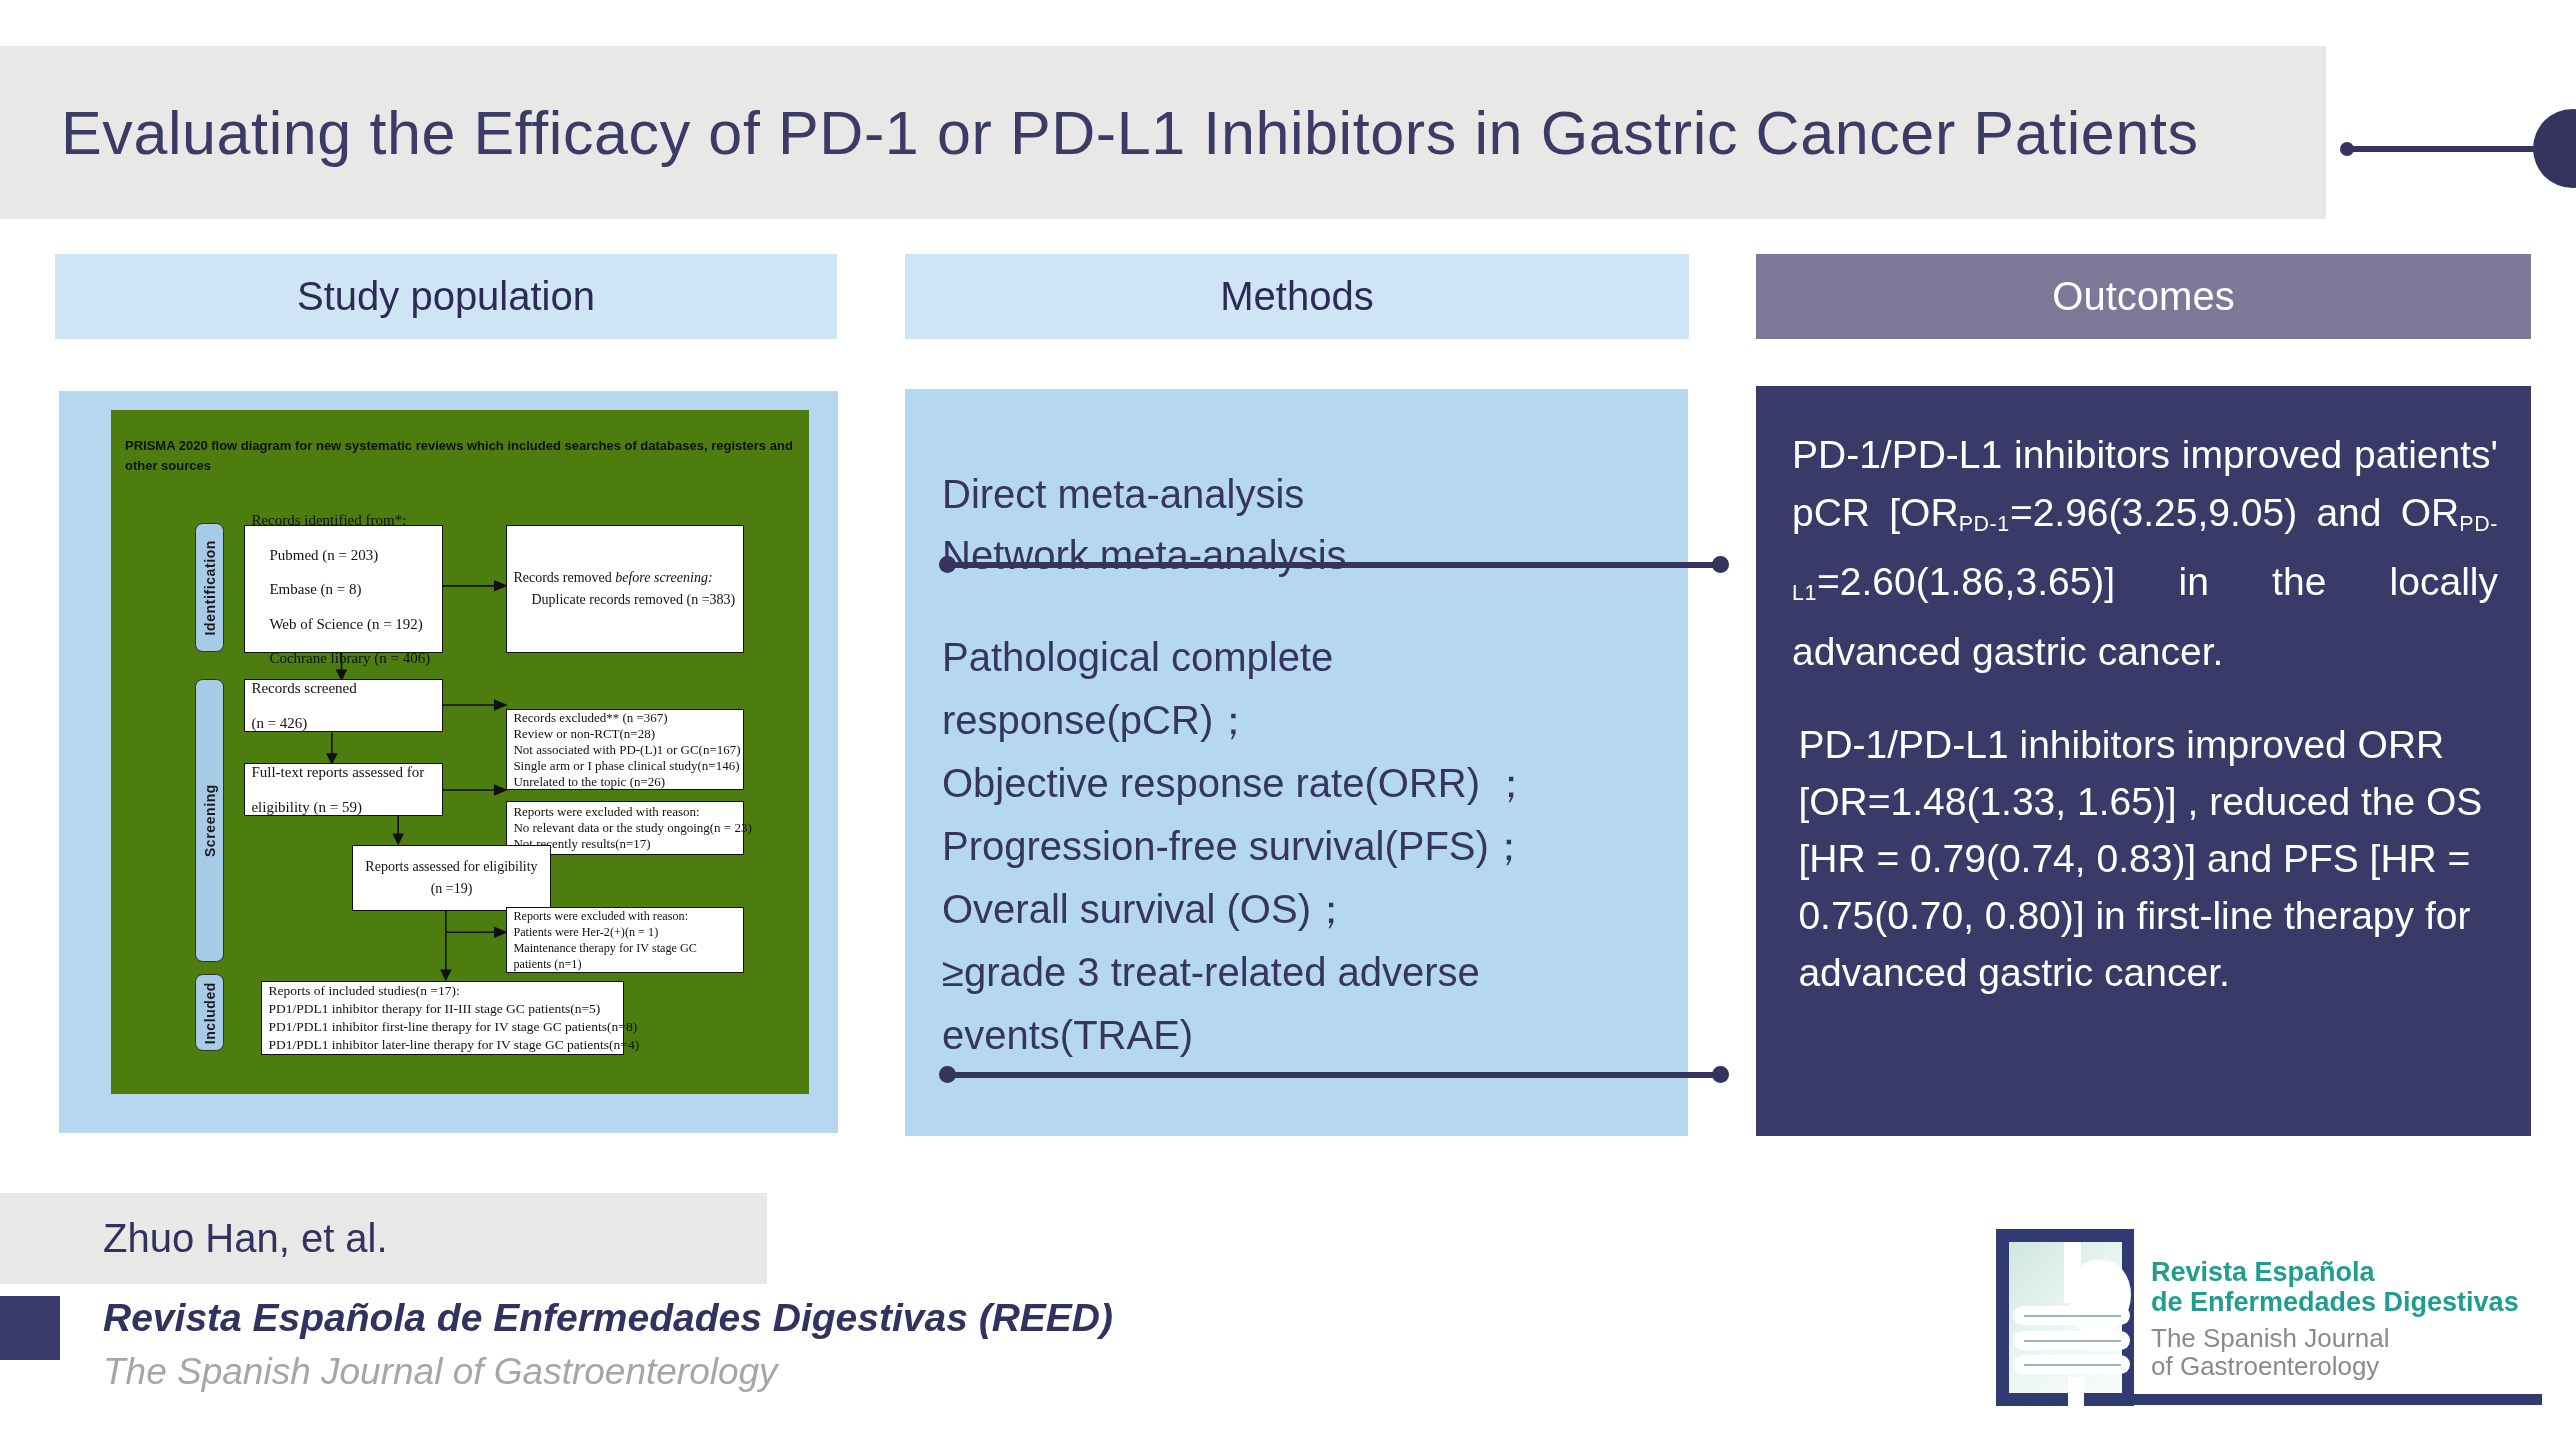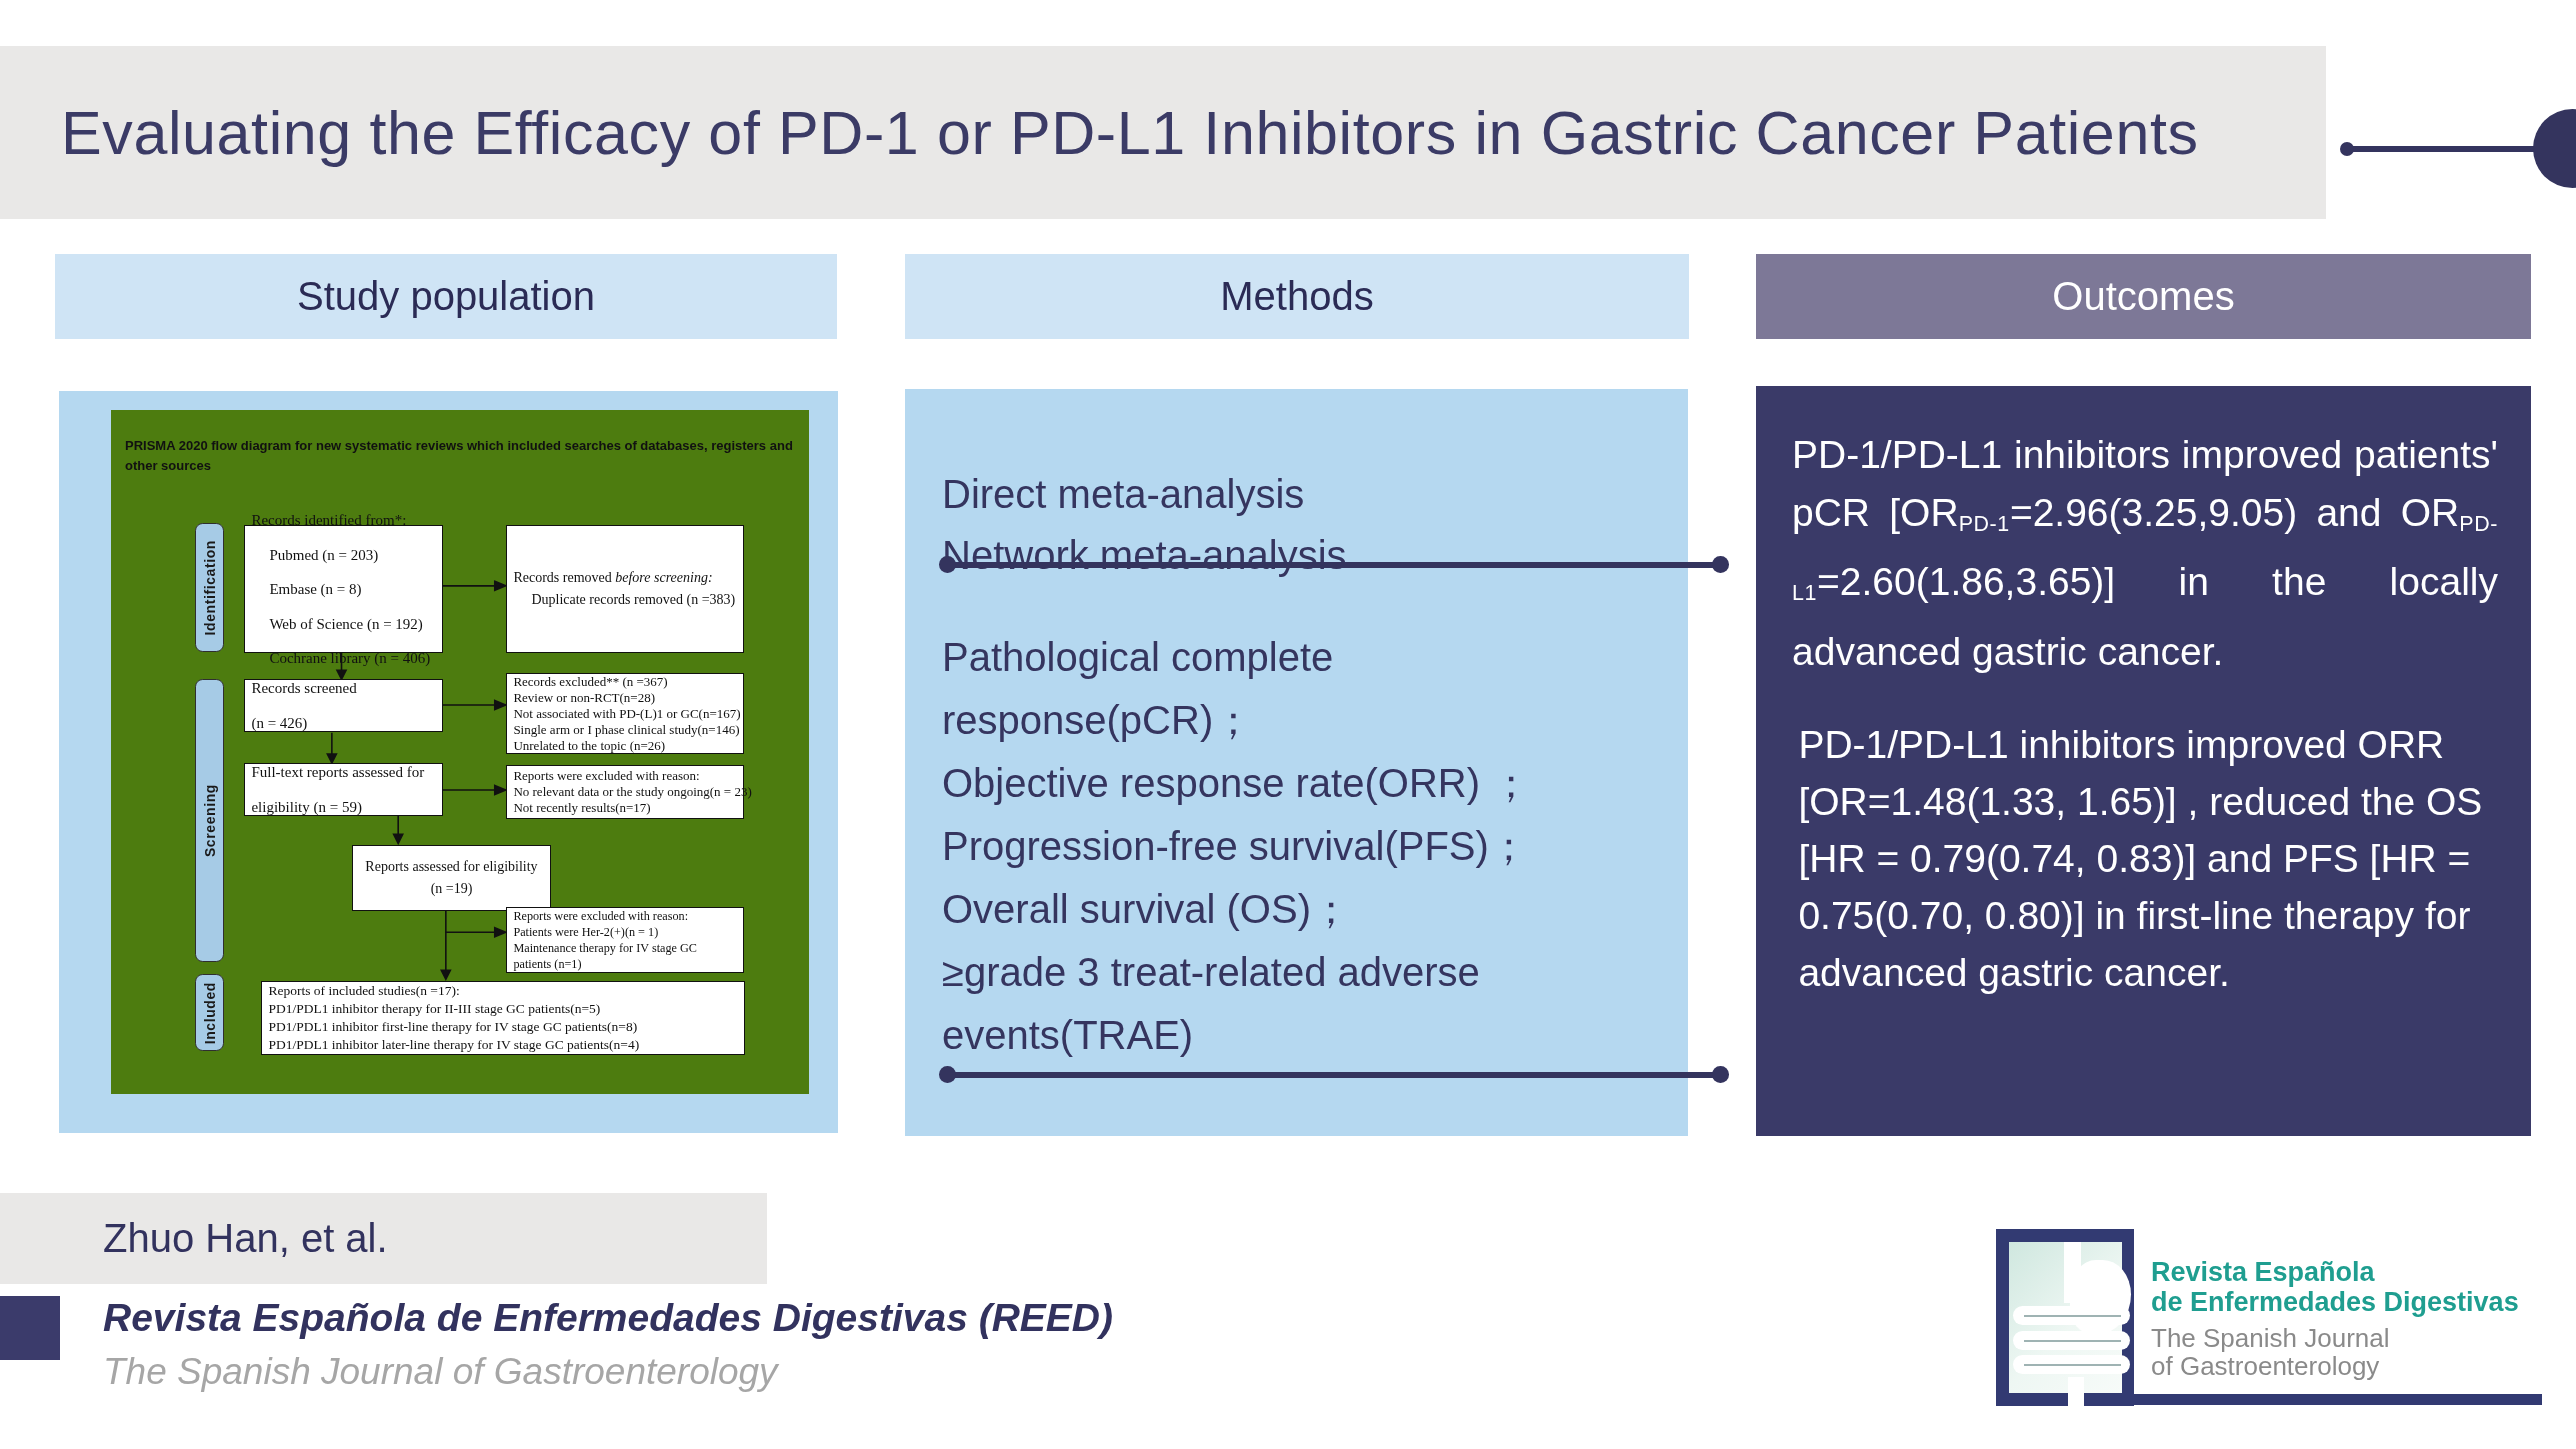--- a/index.html
+++ b/index.html
@@ -25,21 +25,21 @@
   .stage-label{writing-mode:vertical-rl;transform:rotate(180deg);font-weight:bold;font-size:14px;
                letter-spacing:0.6px;color:#1a1a1a;}
   .pbox{background:#fff;border:1.9px solid #111;box-sizing:border-box;font-family:"Liberation Serif",serif;
         color:#111;display:flex;flex-direction:column;justify-content:center;padding:2.6px 6.4px;}
   .pbox.thin{border-width:1.3px;}
   .pbox .line{white-space:nowrap;}
   .pbox .indent{padding-left:18px;}
   .pbox.center{align-items:center;text-align:center;}
   .f23{font-size:15px;line-height:22.5px;gap:12px;}
   .f22{font-size:14px;line-height:22px;}
-  .f20{font-size:13px;line-height:16px;}
+  .f20{font-size:13px;line-height:16px;margin-top:36px;}
   .f19{font-size:12.2px;line-height:16px;}
   .f21{font-size:13.5px;line-height:18px;}
   .arrow-svg{left:0;top:0;width:698px;height:684px;}
   
   .methods-box{left:905px;top:389px;width:783px;height:747px;background:#b5d8f0;}
   .m-text{color:#35355f;font-size:40px;}
   .m1{left:942px;top:464px;line-height:61px;}
   .m2{left:942px;top:626px;line-height:63px;}
   .connector-line{width:773px;height:5.8px;background:#34345e;}
   .connector-dot{width:16.7px;height:16.7px;border-radius:50%;background:#34345e;}
@@ -168,21 +168,21 @@
         <div class="line">(n =19)</div>
       </div>
 
       <div class="abs pbox thin f19" style="left:395px;top:497px;width:238px;height:66px;">
         <div class="line">Reports were excluded with reason:</div>
         <div class="line">Patients were Her-2(+)(n = 1)</div>
         <div class="line">Maintenance therapy for IV stage GC</div>
         <div class="line">patients (n=1)</div>
       </div>
 
-      <div class="abs pbox f21" style="left:150px;top:571px;width:484px;height:74px;">
+      <div class="abs pbox f21" style="left:150px;top:571px;width:363px;height:74px;">
         <div class="line">Reports of included studies(n =17):</div>
         <div class="line">PD1/PDL1 inhibitor therapy for II-III stage GC patients(n=5)</div>
         <div class="line">PD1/PDL1 inhibitor first-line therapy for IV stage GC patients(n=8)</div>
         <div class="line">PD1/PDL1 inhibitor later-line therapy for IV stage GC patients(n=4)</div>
       </div>
 
     </div>
   </div>
 
   <div class="abs methods-box"></div>

